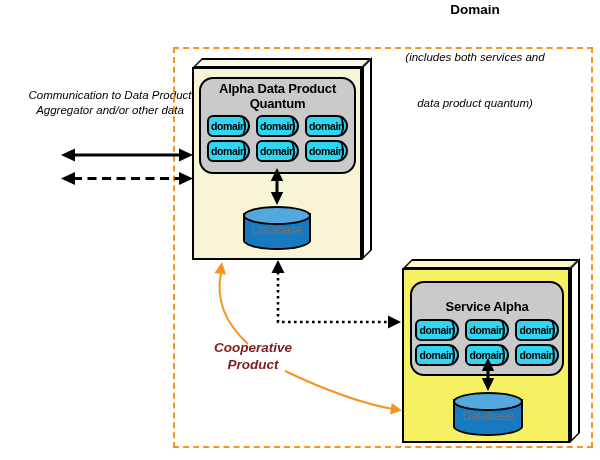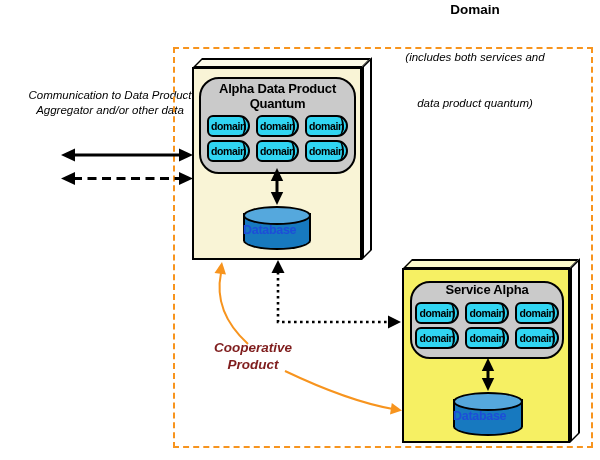--- a/index.html
+++ b/index.html
@@ -31,42 +31,42 @@
   .face-top-service{left:402px;top:259px;width:168px;height:10px;background:#FCFACB;
     transform:skewX(-45deg);transform-origin:left bottom;}
   .face-right-service{left:570px;top:268px;width:10px;height:175px;background:#FFFFFF;
     transform:skewY(-45deg);transform-origin:left top;}
 
   .box-front{border:2.5px solid #000;}
   .alpha-front{left:192px;top:67px;width:170px;height:193px;background:#F9F4D6;}
   .service-front{left:402px;top:268px;width:168px;height:175px;background:#F6F063;}
 
   
-  .gray-panel{position:absolute;background:#CACACA;border:2.5px solid #000;border-radius:20px;
+  .gray-panel{position:absolute;background:#CACACA;border:2.5px solid #000;border-radius:14px;
     display:flex;flex-direction:column;align-items:center;}
   .gray-alpha{left:5px;top:8px;width:153px;height:90px;padding-top:3px;}
-  .gray-service{left:6px;top:11px;width:150px;height:74px;padding-top:0;}
+  .gray-service{left:6px;top:11px;width:150px;height:74px;padding-top:17px;}
   .panel-title{font-size:13px;font-weight:bold;text-align:center;line-height:1.12;
     letter-spacing:-0.2px;}
   .chip-grid{display:grid;grid-template-columns:repeat(3,43px);gap:3px 6px;margin-top:4px;}
   .chip-grid.svc{grid-template-columns:repeat(3,44px);}
   .chip{position:relative;height:18px;background:#30D5F2;border:2px solid #000;
     border-radius:6px 11px 11px 6px;display:flex;align-items:center;justify-content:center;
     font-size:10.5px;font-weight:bold;letter-spacing:-0.4px;overflow:visible;}
   .chip::after{content:"";position:absolute;top:-1px;bottom:-1px;right:2px;width:6px;
     border-right:2px solid #000;border-radius:0 70% 70% 0 / 0 50% 50% 0;}
 
   
   .db{position:absolute;}
   .db-body{position:absolute;left:0;right:0;top:7px;bottom:0;background:#1779BF;
     border:2.5px solid #000;border-top:none;border-radius:0 0 50% 50% / 0 0 26% 26%;}
   .db-top{position:absolute;left:0;right:0;top:0;height:15px;background:#55A8DD;
     border:2.5px solid #000;border-radius:50%;}
-  .db-label{position:absolute;left:0;right:0;top:17px;color:#1d4ed8;
-    font-weight:bold;font-size:12.5px;letter-spacing:-0.3px;}
+  .db-label{position:absolute;left:0;right:0;top:17px;text-align:center;color:#737373;
+    font-weight:normal;font-size:12.5px;letter-spacing:-0.3px;}
   .db-alpha{left:243px;top:206px;width:68px;height:44px;}
   .db-service{left:453px;top:392px;width:70px;height:44px;}
 
   
   .coop-label{left:198px;top:340px;width:110px;text-align:center;color:#7f1d1d;
     font-size:13.5px;font-weight:bold;font-style:italic;line-height:1.25;}
 
   
   #arrows{position:absolute;left:0;top:0;width:600px;height:460px;pointer-events:none;z-index:20;}
 </style>

